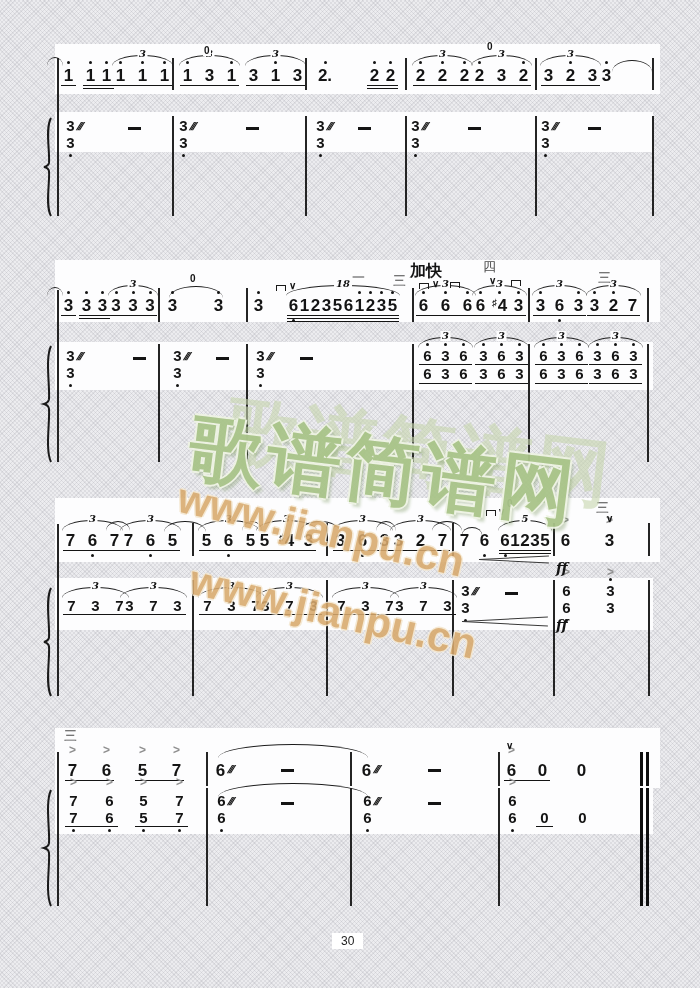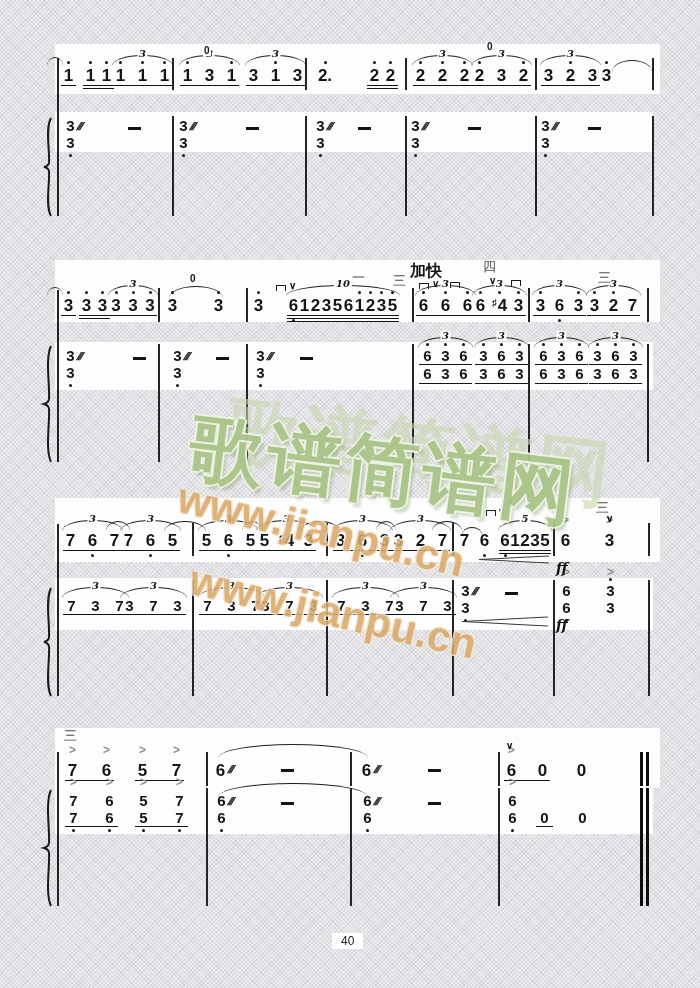--- a/index.html
+++ b/index.html
@@ -412,21 +412,21 @@
           </div>
           <div class="note" style="width: 11px;">
             <span>5</span>
             <div class="dot hi"></div>
           </div>
         </div>
         <div class="uline" style="top: 19px;"></div>
         <div class="uline" style="top: 22px;"></div>
         <div class="uline" style="top: 25px;"></div>
         <div class="arc" style="left: -2px; right: -2px; top: -11px; height: 10px;"></div>
-        <div class="tuplbl">10</div>
+        <div class="tuplbl">18</div>
       </div>
       <div class="grp" style="left: 417px; top: 296px;">
         <div class="grow" style="gap: 9px;">
           <div class="note" style="width: 13px;">
             <span>6</span>
             <div class="dot hi"></div>
           </div>
           <div class="note" style="width: 13px;">
             <span>6</span>
             <div class="dot hi"></div>
@@ -1168,14 +1168,14 @@
       </div>
       <div class="txt pos" style="left: 64px; top: 729px;">三</div>
       <div class="txt bowu" style="left: 506px; top: 741px;">∨</div>
       <div class="arc" style="left: 218px; top: 744px; width: 150px; height: 13px;"></div>
       <div class="arc" style="left: 218px; top: 783px; width: 150px; height: 13px;"></div>
     </div>
   <div class="wm ghost">歌谱简谱网</div>
   <div class="wm green">歌谱简谱网</div>
   <div class="wm tan t1">www.jianpu.cn</div>
   <div class="wm tan t2">www.jianpu.cn</div>
-  <div class="pagenum">40</div>
+  <div class="pagenum">30</div>
 </div>
 
 </body></html>

